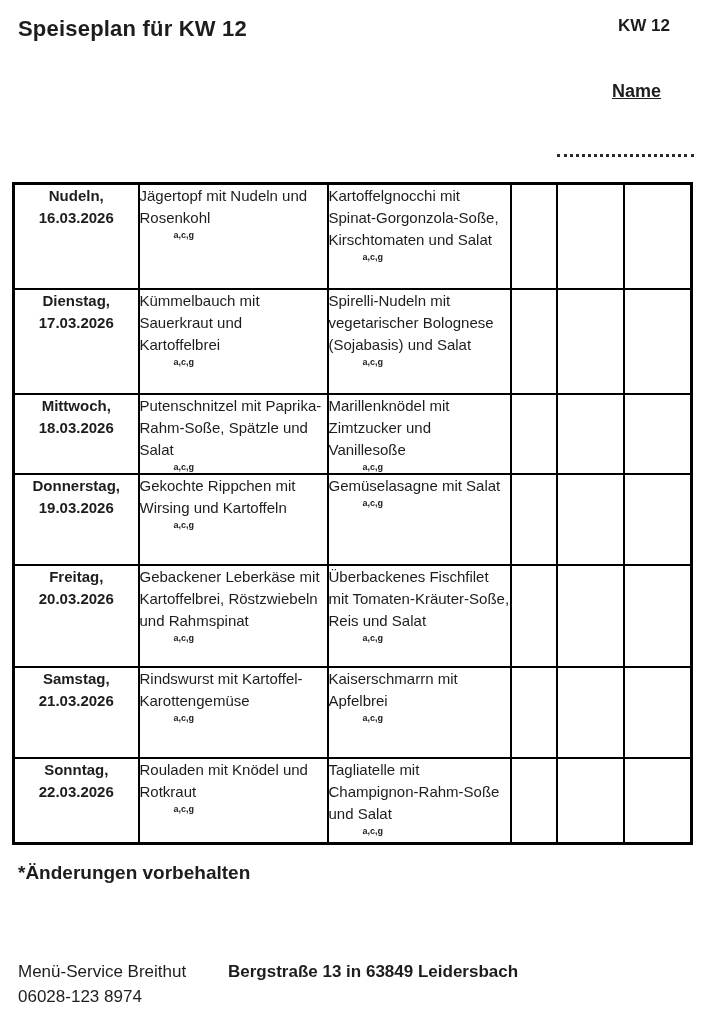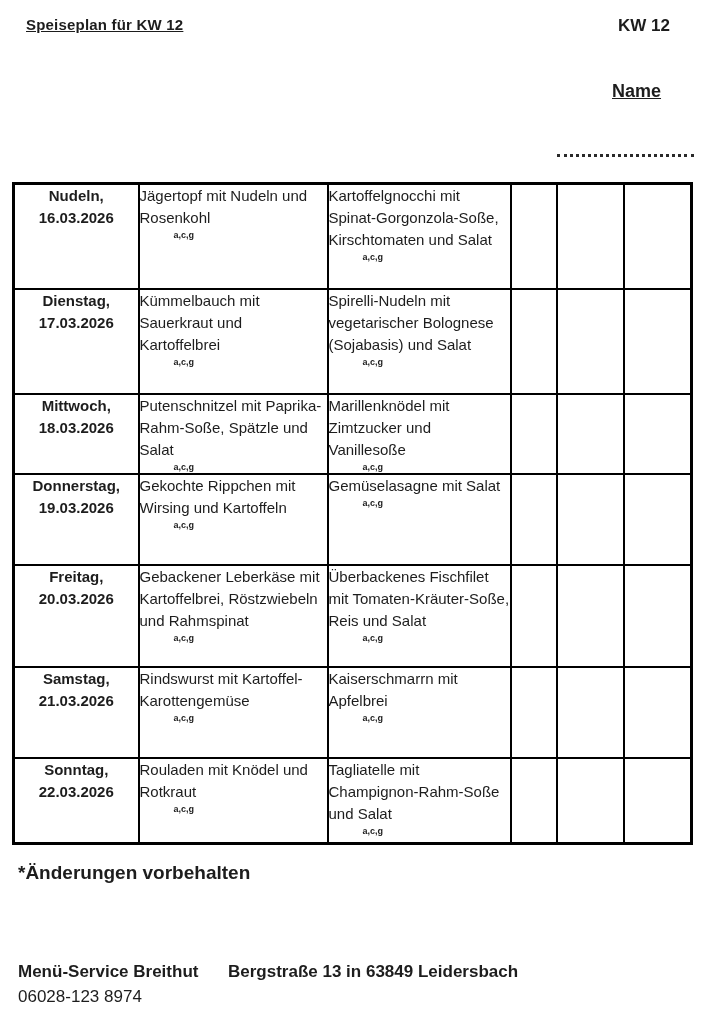--- a/index.html
+++ b/index.html
@@ -5,23 +5,22 @@
   html,body{margin:0;padding:0;background:#ffffff;}
   .page{
     position:relative;
     width:718px;height:1024px;
     background:#ffffff;
     font-family:"Liberation Sans",sans-serif;
     color:#1d1d1d;
     overflow:hidden;
   }
   .title{
-    position:absolute;left:26px;top:16px;
-    font-size:15px;font-weight:bold;
-    text-decoration:underline;
+    position:absolute;left:18px;top:16px;
+    font-size:22px;font-weight:bold;
     letter-spacing:.2px;
   }
   .kw{
     position:absolute;left:618px;top:16px;
     font-size:17px;font-weight:bold;
   }
   .name-label{
     position:absolute;left:612px;top:81px;
     font-size:18px;font-weight:bold;
     text-decoration:underline;
@@ -81,21 +80,21 @@
     line-height:11px;
     margin-top:1px;
     padding-left:34px;
   }
   .note{
     position:absolute;left:18px;top:862px;
     font-size:19px;font-weight:bold;
   }
   .company{
     position:absolute;left:18px;top:962px;
-    font-size:17px;font-weight:bold;
+    font-size:17px;font-weight:normal;
   }
   .address{
     position:absolute;left:228px;top:962px;
     font-size:17px;font-weight:bold;
   }
   .phone{
     position:absolute;left:18px;top:987px;
     font-size:17px;font-weight:normal;
   }
 </style>

